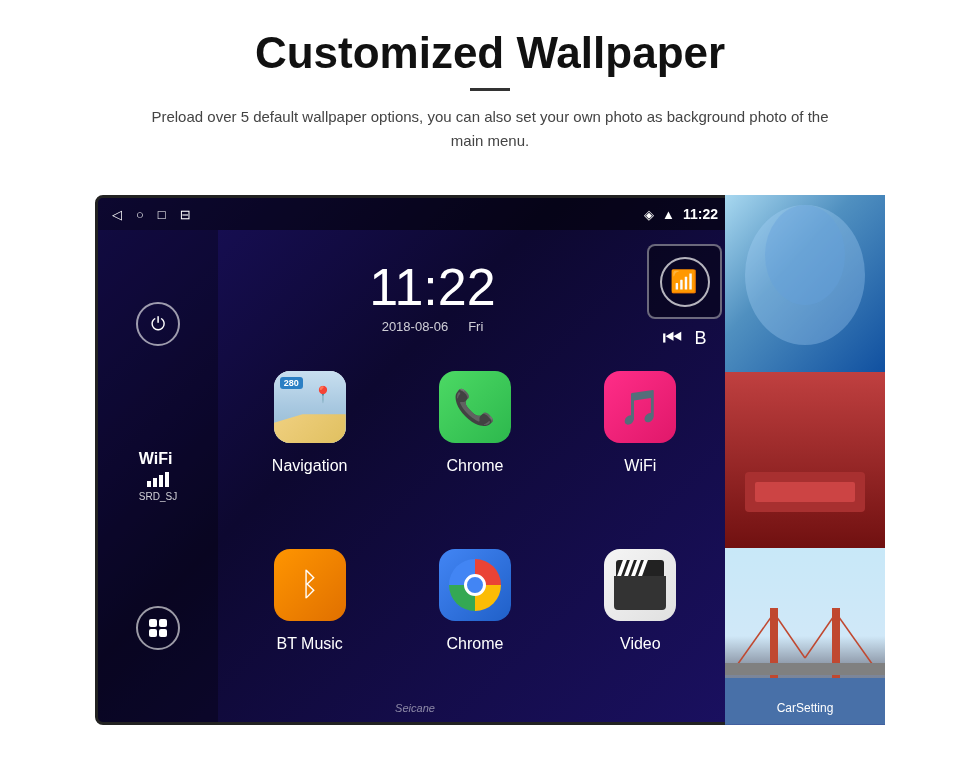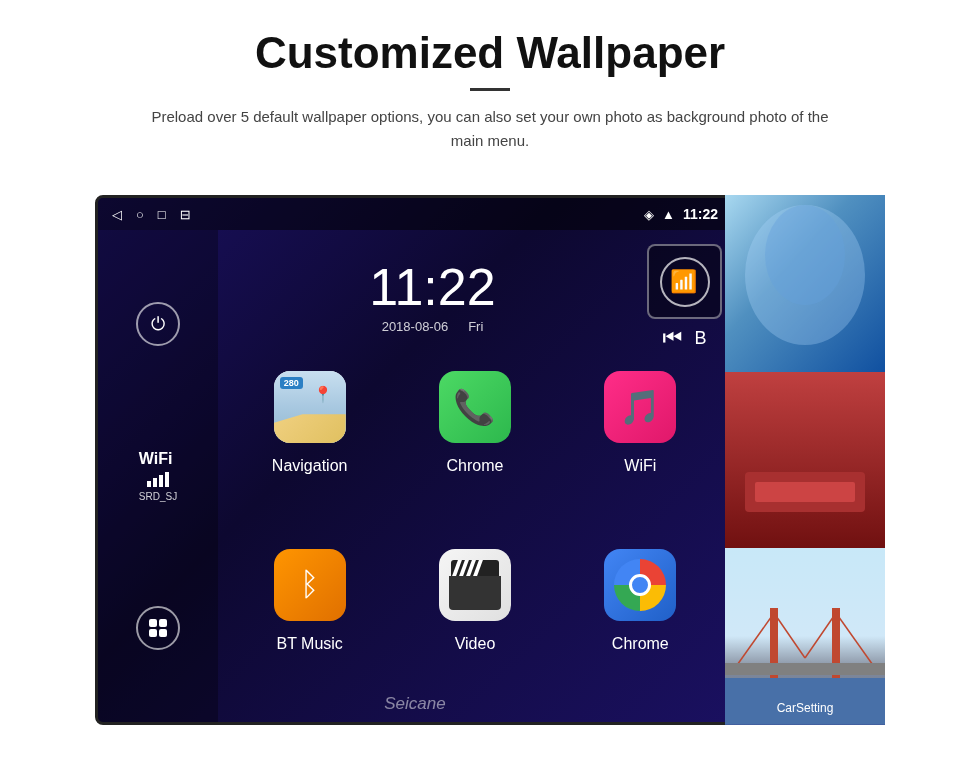--- a/index.html
+++ b/index.html
@@ -387,21 +387,21 @@
       background: linear-gradient(180deg, #b8d8f0 0%, #d0e8f8 30%, #8090a8 60%, #c04840 80%, #4060a0 100%);
     }
 
     
     .watermark {
       position: absolute;
       bottom: 8px;
       left: 50%;
       transform: translateX(-50%);
       color: rgba(255,255,255,0.5);
-      font-size: 17px;
+      font-size: 11px;
       font-style: italic;
       white-space: nowrap;
     }
 
     
     .bar1 { height: 6px; }
     .bar2 { height: 9px; }
     .bar3 { height: 12px; }
     .bar4 { height: 15px; }
 
@@ -600,41 +600,41 @@
             </div>
 
             <div class="app-item">
               <div class="app-icon icon-btmusic">
                 <span class="bt-icon">ᛒ</span>
               </div>
               <span class="app-label">BT Music</span>
             </div>
 
             <div class="app-item">
+              <div class="app-icon icon-chrome">
+                <div class="chrome-circle">
+                  <div class="chrome-inner"></div>
+                </div>
+              </div>
+              <span class="app-label">Chrome</span>
+            </div>
+
+            <div class="app-item">
               <div class="app-icon icon-video">
                 <div class="video-clapper">
                   <div class="clapper-top">
                     <div class="clapper-stripe"></div>
                     <div class="clapper-stripe"></div>
                     <div class="clapper-stripe"></div>
                     <div class="clapper-stripe"></div>
                   </div>
                   <div class="clapper-body"></div>
                 </div>
               </div>
               <span class="app-label">Video</span>
-            </div>
-
-            <div class="app-item">
-              <div class="app-icon icon-chrome">
-                <div class="chrome-circle">
-                  <div class="chrome-inner"></div>
-                </div>
-              </div>
-              <span class="app-label">Chrome</span>
             </div>
 
           </div>
         </div>
       </div>
 
       <div class="watermark">
         <span>Seicane</span>
       </div>
     </div>

